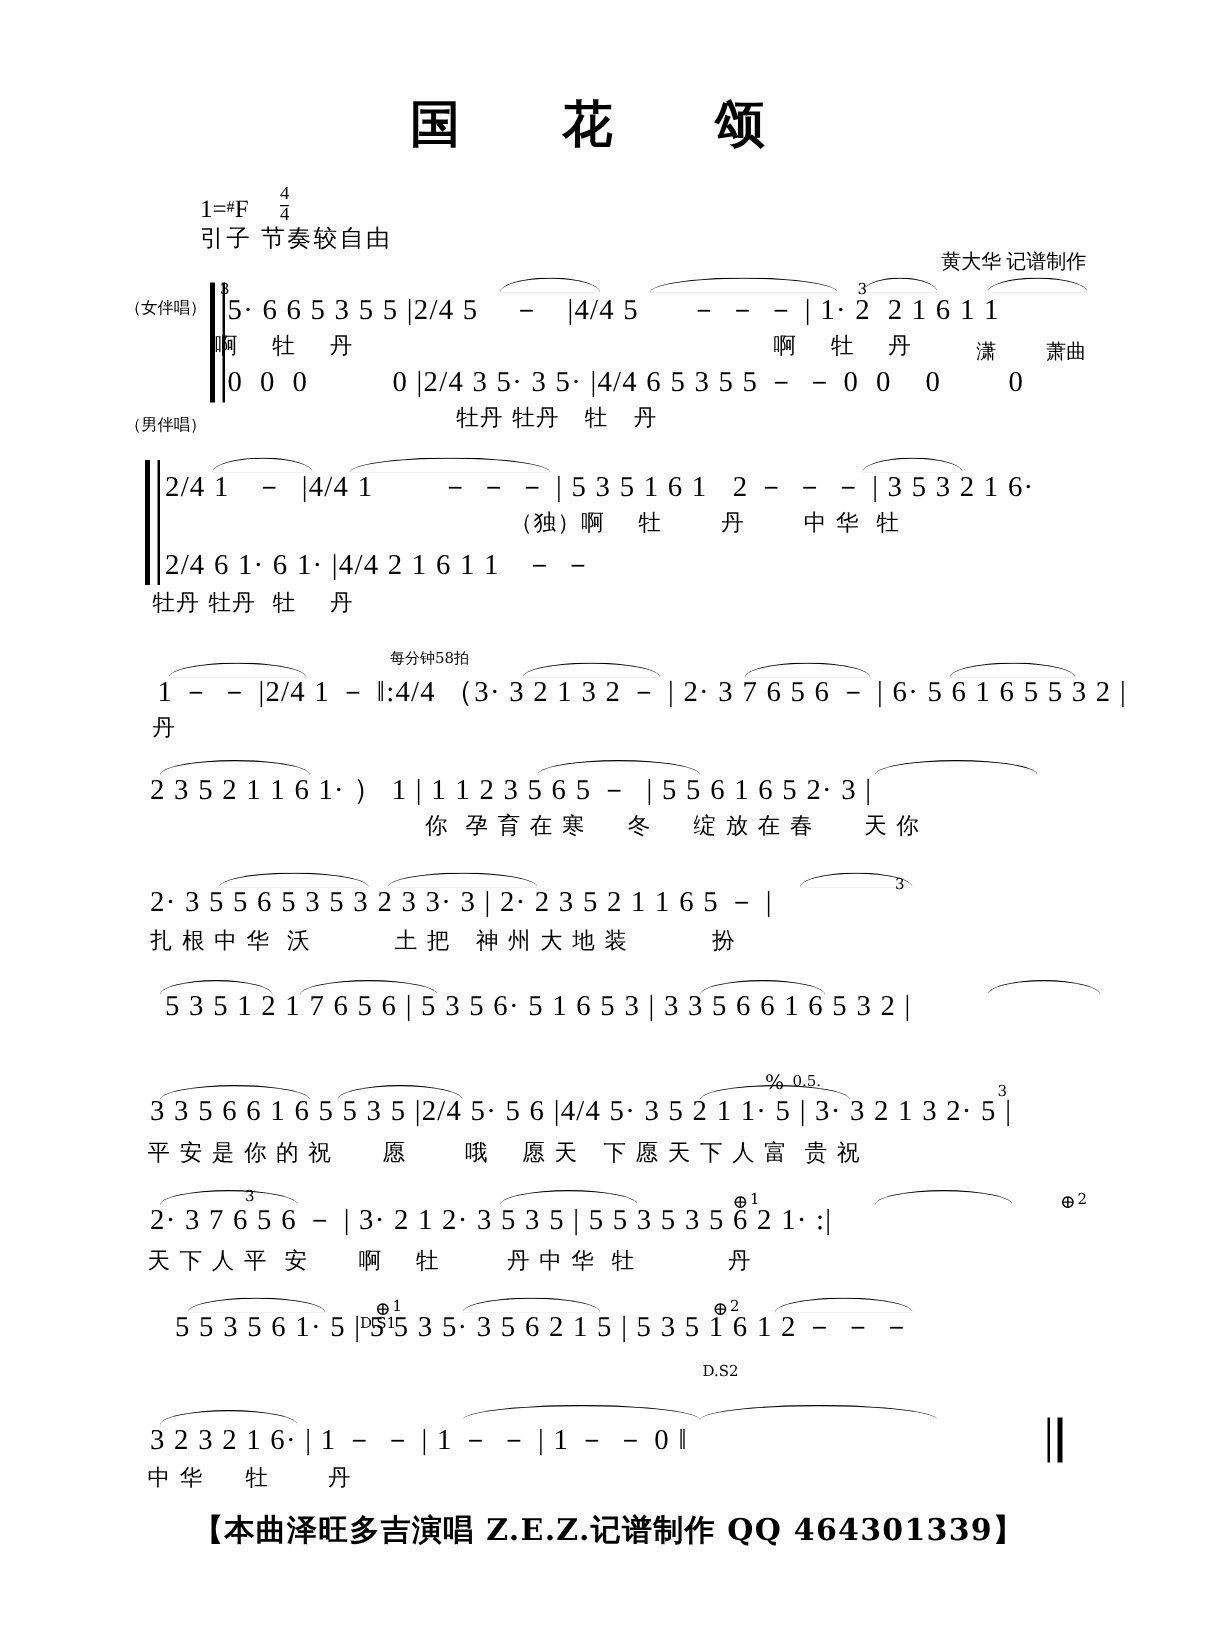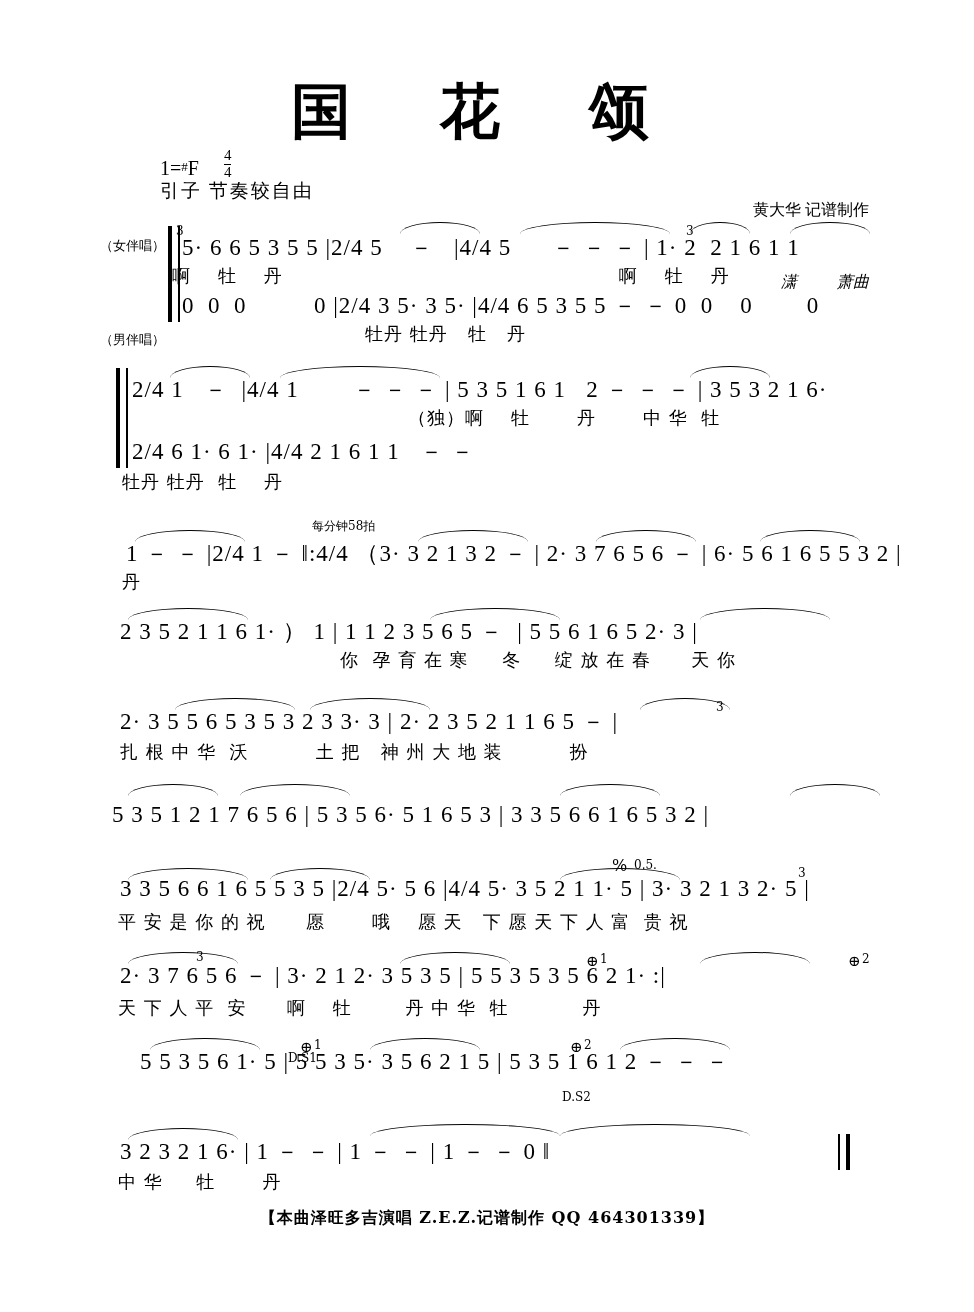--- a/index.html
+++ b/index.html
@@ -23,21 +23,21 @@
     height: 1312px;
   }
 
   
   .title {
     position: absolute;
     top: 72px;
     left: 0;
     width: 974px;
     text-align: center;
-    font-size: 60px;
+    font-size: 40px;
     font-weight: bold;
     letter-spacing: 34px;
     font-family: "DejaVu Serif", serif;
   }
 
   
   .key-sig {
     position: absolute;
     left: 160px;
     top: 148px;
@@ -67,21 +67,21 @@
 
   .credit {
     position: absolute;
     right: 105px;
     top: 150px;
     font-size: 16px;
     line-height: 24px;
     text-align: right;
     white-space: pre;
   }
-  .credit .r2 { letter-spacing: 0; font-style: italic; }
+  .credit .r2 { letter-spacing: 0; }
 
   
   .notes {
     position: absolute;
     font-size: 23px;
     font-family: "Liberation Serif", serif;
     white-space: pre;
     letter-spacing: 1px;
   }
   .lyric {
@@ -123,21 +123,21 @@
     border-bottom: none;
   }
 
   
   .footer {
     position: absolute;
     left: 0;
     top: 1208px;
     width: 974px;
     text-align: center;
-    font-size: 16px;
+    font-size: 24px;
     font-weight: bold;
     font-family: "DejaVu Serif", serif;
     letter-spacing: 1px;
   }
 </style>
 </head>
 <body>
 
 <div class="sheet">
 
@@ -204,21 +204,21 @@
   <div class="slur" style="left:430px; top:608px; width:130px;"></div>
   <div class="slur" style="left:700px; top:608px; width:130px;"></div>
 
   <div class="notes" style="left:120px; top:706px;">2· 3 5 5 6 5 3 5 3 2 3 3· 3 | 2· 2 3 5 2 1 1 6 5 － |</div>
   <div class="lyric" style="left:120px; top:740px;">扎 根 中 华  沃          土 把   神 州 大 地 装          扮</div>
   <div class="slur" style="left:175px; top:698px; width:120px;"></div>
   <div class="slur" style="left:310px; top:698px; width:120px;"></div>
   <div class="slur" style="left:640px; top:698px; width:90px;"></div>
   <div class="tiny" style="left:716px; top:700px;">3</div>
 
-  <div class="notes" style="left:112px; top:792px;margin-top:10px;">5 3 5 1 2 1 7 6 5 6 | 5 3 5 6· 5 1 6 5 3 | 3 3 5 6 6 1 6 5 3 2 |</div>
+  <div class="notes" style="left:132px; top:792px;">5 3 5 1 2 1 7 6 5 6 | 5 3 5 6· 5 1 6 5 3 | 3 3 5 6 6 1 6 5 3 2 |</div>
   <div class="slur" style="left:128px; top:784px; width:90px;"></div>
   <div class="slur" style="left:240px; top:784px; width:110px;"></div>
   <div class="slur" style="left:560px; top:784px; width:100px;"></div>
   <div class="slur" style="left:790px; top:784px; width:90px;"></div>
 
   <div class="notes" style="left:120px; top:876px;">3 3 5 6 6 1 6 5 5 3 5 |2/4 5· 5 6 |4/4 5· 3 5 2 1 1· 5 | 3· 3 2 1 3 2· 5 |</div>
   <div class="lyric" style="left:118px; top:910px;">平 安 是 你 的 祝      愿       哦    愿 天   下 愿 天 下 人 富  贵 祝</div>
   <div class="slur" style="left:128px; top:868px; width:120px;"></div>
   <div class="slur" style="left:270px; top:868px; width:100px;"></div>
   <div class="slur" style="left:560px; top:868px; width:120px;"></div>

